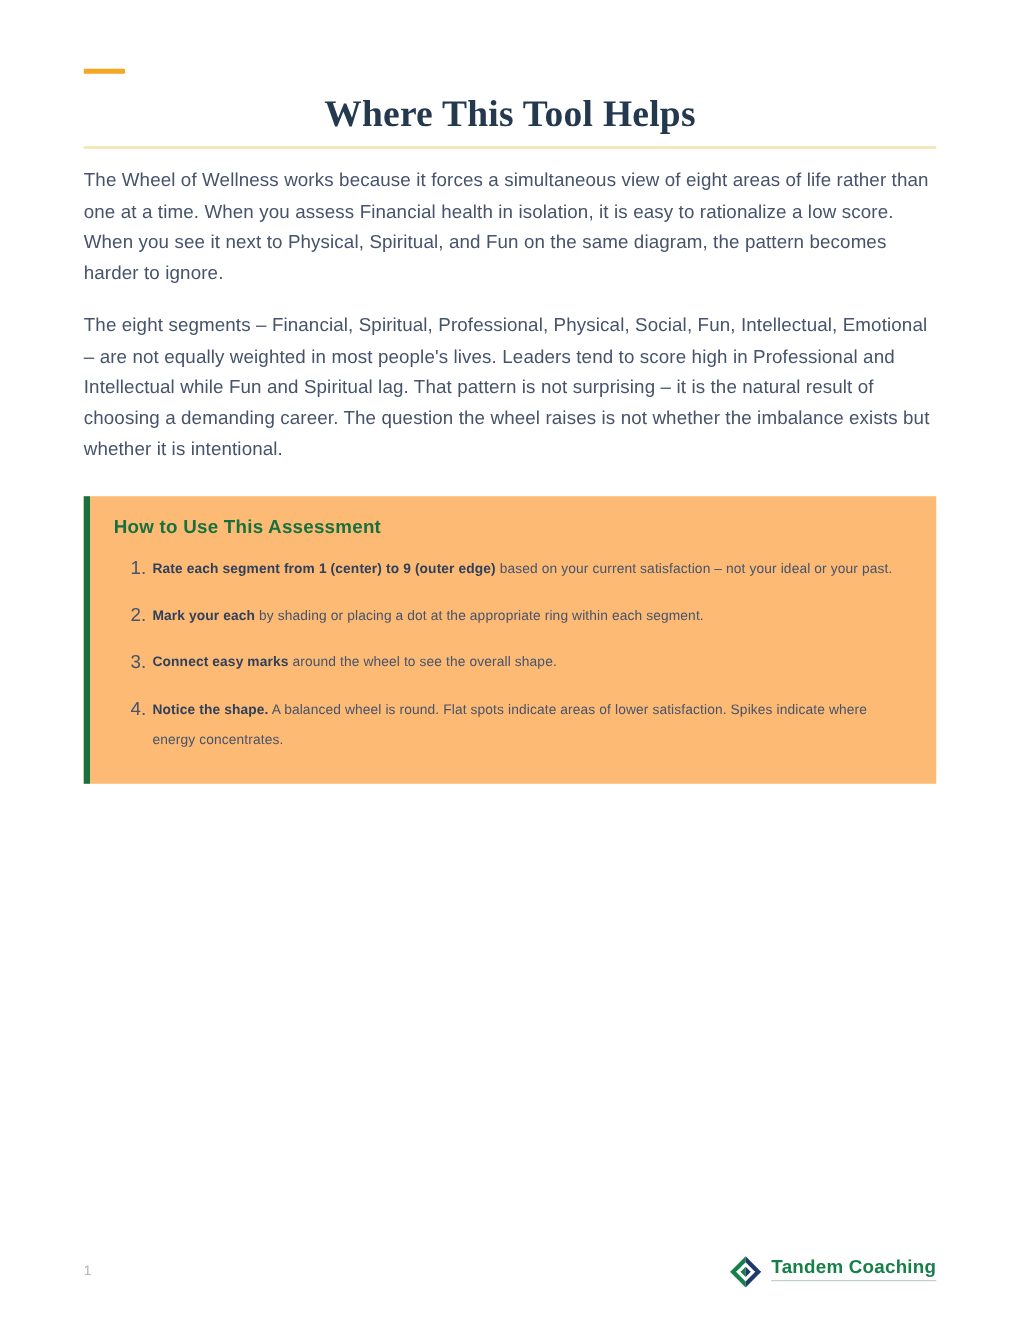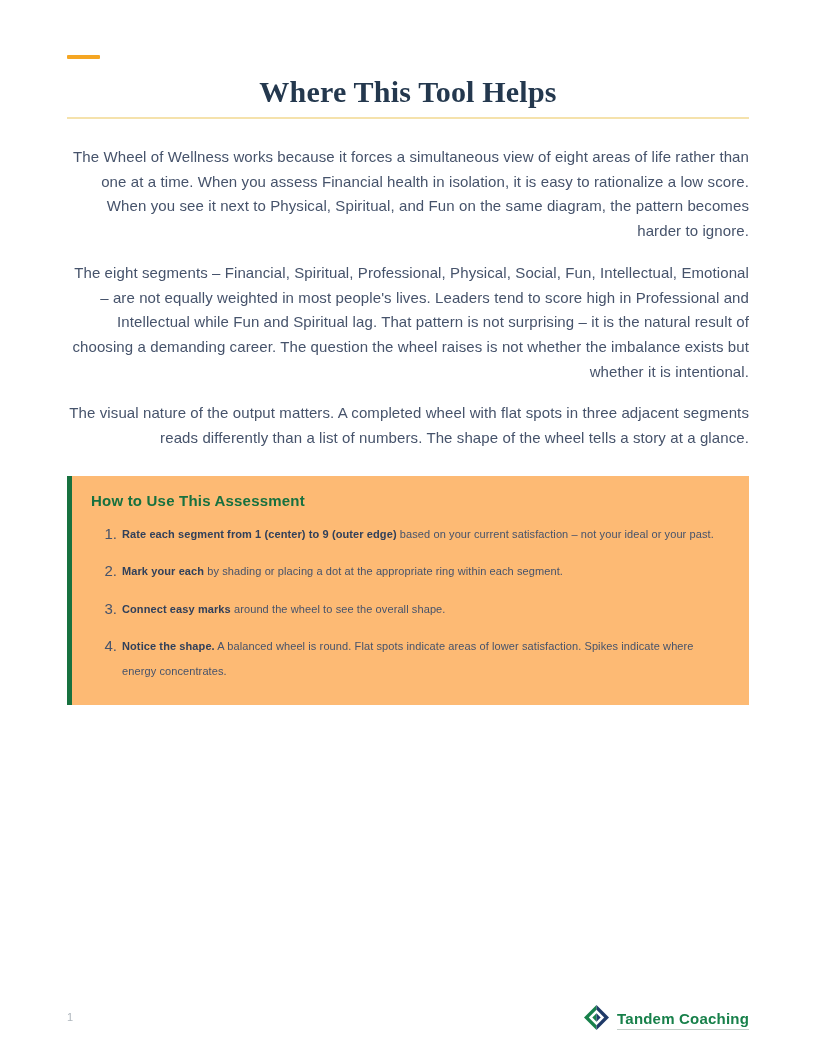--- a/index.html
+++ b/index.html
@@ -34,21 +34,21 @@
     font-family: "Liberation Serif", "DejaVu Serif", serif;
     font-weight: 700;
     font-size: 30px;
     line-height: 1.1;
     color: #24384E;
     letter-spacing: 0.2px;
     padding-bottom: 9px;
     border-bottom: 2px solid #F5E2AC;
     text-align: center;
   }
-  .body-copy { margin-top: 26px; text-align: right; }
+  .body-copy { margin-top: 14px; }
   p.para {
     font-size: 15px;
     line-height: 24.7px;
     color: #46536B;
     margin-bottom: 17px;
     letter-spacing: 0.1px;
   }
   .callout {
     margin-top: 25px;
     background: #fdba74;
@@ -95,21 +95,21 @@
     display: flex;
     align-items: center;
     justify-content: space-between;
   }
   .page-number {
     font-size: 11px;
     color: #AEB6BD;
   }
   .brand {
     display: flex;
-    align-items: flex-end;
+    align-items: flex-start;
     gap: 8px;
   }
   .brand-icon { width: 25px; height: 25px; display: block; }
   .brand-name {
     font-size: 15px;
     font-weight: 700;
     color: #17804A;
     letter-spacing: 0.2px;
     padding-bottom: 2px;
     border-bottom: 1px solid #C3CFC9;
@@ -121,21 +121,20 @@
 <div class="page">
   <div class="content">
 
     <div class="accent-bar"></div>
 
     <h1 class="page-title">Where This Tool Helps</h1>
 
     <div class="body-copy">
       <p class="para">The Wheel of Wellness works because it forces a simultaneous view of eight areas of life rather than one at a time. When you assess Financial health in isolation, it is easy to rationalize a low score. When you see it next to Physical, Spiritual, and Fun on the same diagram, the pattern becomes harder to ignore.</p>
       <p class="para">The eight segments – Financial, Spiritual, Professional, Physical, Social, Fun, Intellectual, Emotional – are not equally weighted in most people's lives. Leaders tend to score high in Professional and Intellectual while Fun and Spiritual lag. That pattern is not surprising – it is the natural result of choosing a demanding career. The question the wheel raises is not whether the imbalance exists but whether it is intentional.</p>
-      <p class="para">The visual nature of the output matters. A completed wheel with flat spots in three adjacent segments reads differently than a list of numbers. The shape of the wheel tells a story at a glance.</p>
     </div>
 
     <div class="callout">
       <div class="callout-heading">How to Use This Assessment</div>
       <div class="callout-list">
 
         <div class="callout-item">
           <span class="num">1.</span>
           <span class="item-text"><span class="lead">Rate each segment from 1 (center) to 9 (outer edge)</span><span> based on your current satisfaction – not your ideal or your past.</span></span>
         </div>

